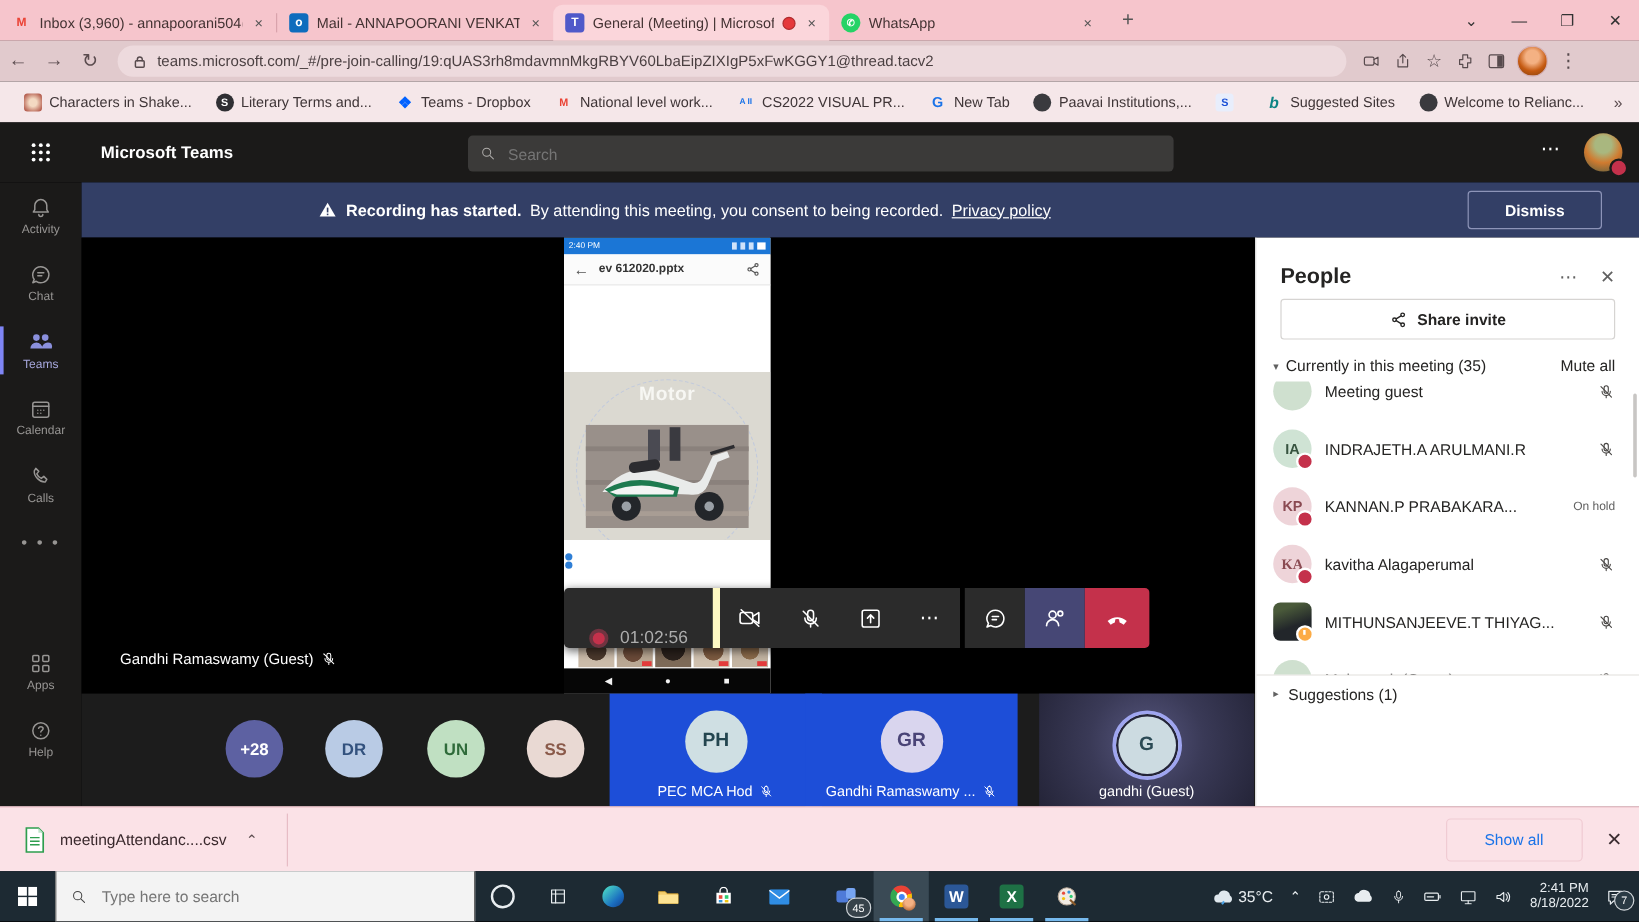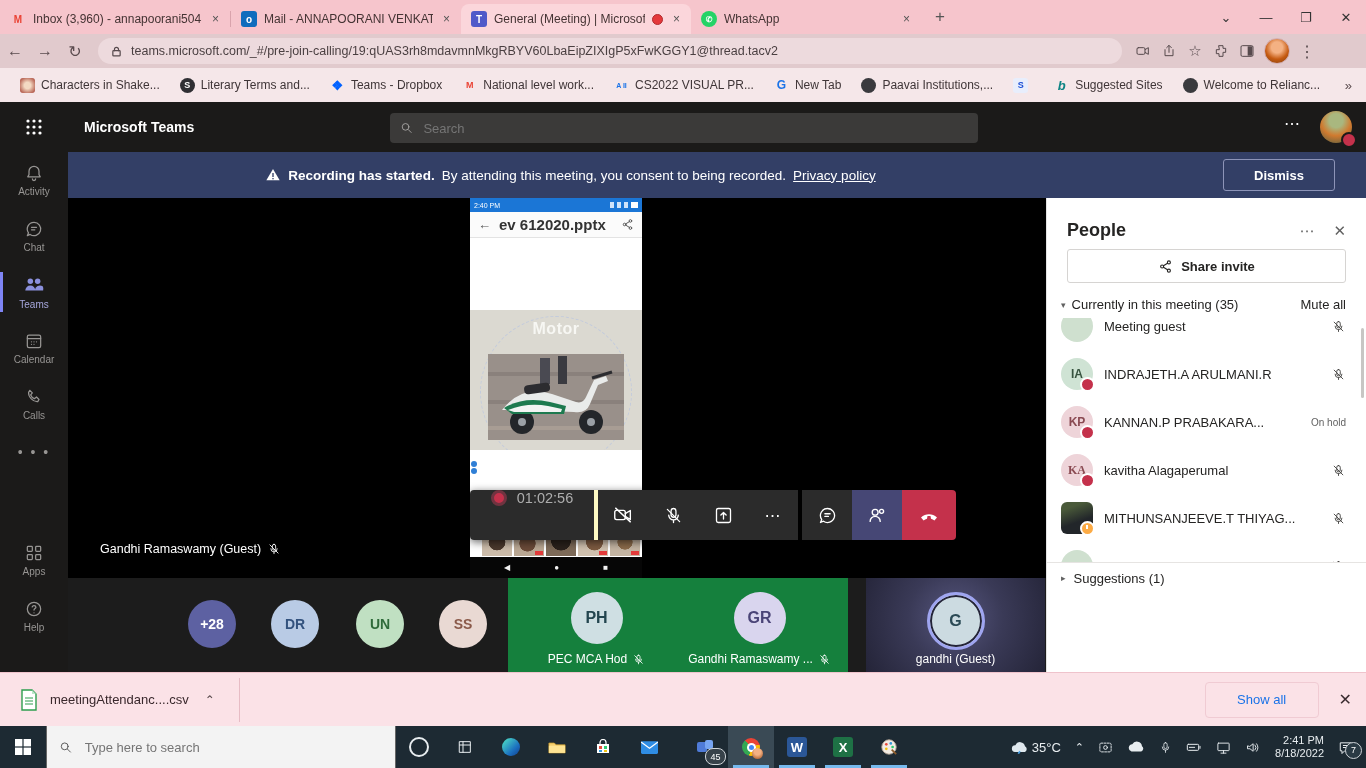--- a/index.html
+++ b/index.html
@@ -77,57 +77,57 @@
 
   
   #phone{position:absolute;left:402px;top:0;width:172px;height:380px;background:#fff;}
   #p-status{height:14px;background:#1b76d6;display:flex;align-items:center;padding:0 4px;gap:3px;}
   #p-status .t{color:#fff;font-size:7px;}
   .sbit{width:4px;height:6px;background:#cfe3fa;}
   #p-status .sp{flex:1;}
   #p-appbar{height:26px;background:#fbfbfb;border-bottom:1px solid #e3e3e3;display:flex;align-items:center;
       padding:0 8px;gap:8px;box-sizing:border-box;}
   #p-appbar .bk{color:#555;font-size:13px;}
-  #p-title{flex:1;font-size:15px;font-weight:bold;color:#333;white-space:nowrap;overflow:hidden;}
+  #p-title{flex:1;font-size:10px;font-weight:bold;color:#333;white-space:nowrap;overflow:hidden;}
   #p-content{position:relative;height:289px;background:#fff;overflow:hidden;}
   #slide{position:absolute;left:0;top:72px;width:172px;height:140px;background:#dbd9d1;overflow:hidden;}
   #slide-ellipse{position:absolute;left:10px;top:6px;width:150px;height:150px;border:1px dashed #c3cbdc;
       border-radius:50%;}
   #slide-title{position:absolute;top:10px;width:100%;text-align:center;color:#f7f7f3;font-size:16px;
       font-weight:bold;letter-spacing:.5px;}
   #thumbs{height:30px;display:flex;gap:2px;padding-left:12px;background:#fff;align-items:center;}
   .thumb{width:30px;height:28px;flex:none;position:relative;}
   .thumb i{position:absolute;right:1px;bottom:1px;width:8px;height:4px;background:#e23b3b;}
   #thumb-marks{position:absolute;left:1px;bottom:53px;display:flex;flex-direction:column;gap:1px;}
   #thumb-marks span{width:6px;height:6px;border-radius:50%;background:#2f7fd6;}
   #p-nav{height:21px;background:#060606;display:flex;align-items:center;justify-content:space-between;
       padding:0 34px;color:#f2f2f2;}
   #p-nav .g{font-size:8px;}
 
   
   #controls{position:absolute;left:402px;top:292px;height:50px;display:flex;border-radius:4px;overflow:hidden;
       box-shadow:0 2px 8px rgba(0,0,0,.6);}
-  #ctl-timer{width:124px;background:#2b2b2b;display:flex;align-items:flex-start;justify-content:center;gap:10px;
-      border-right:4px solid #fef9c3;}
+  #ctl-timer{width:124px;background:#2b2b2b;display:flex;align-items:flex-end;justify-content:center;gap:10px;
+      border-right:6px solid #fef9c3;}
   #rec-ind{width:16px;height:16px;border-radius:50%;background:#c4314b;border:3px solid #713340;box-sizing:border-box;}
   #timer-txt{color:#adadad;font-size:14.5px;}
   .ctl{width:50px;background:#2b2b2b;display:flex;align-items:center;justify-content:center;color:#fff;}
   .ctl-gap{width:4px;background:transparent;}
   #ctl-people{background:#464775;}
   #ctl-hangup{width:54px;background:#c4314b;}
   #ctl-more{color:#fff;font-size:16px;letter-spacing:1px;}
 
   #stage-label{position:absolute;left:32px;top:344px;display:flex;align-items:center;gap:6px;color:#fff;
       font-size:12.5px;}
 
   
   #strip{left:68px;top:578px;width:978px;height:94px;background:#1c1c1c;}
   .pill-av{position:absolute;top:22px;width:48px;height:48px;border-radius:50%;display:flex;align-items:center;
       justify-content:center;font-size:14px;font-weight:bold;}
-  .tile{position:absolute;top:0;height:94px;background:#15803d;}
+  .tile{position:absolute;top:0;height:94px;background:#1d4ed8;}
   .tile-av{position:absolute;left:50%;transform:translateX(-50%);top:14px;width:52px;height:52px;
       border-radius:50%;display:flex;align-items:center;justify-content:center;font-size:16px;font-weight:bold;}
   .tile-lbl{position:absolute;left:0;right:0;bottom:6px;display:flex;align-items:center;justify-content:center;
       gap:5px;color:#fff;font-size:12px;}
   #tile-g{background:radial-gradient(circle at 50% 42%,#56567e 0%,#3a3a57 45%,#242438 100%);}
   #tile-g .tile-av{border:3px solid #9fa5f0;box-shadow:0 0 0 2px #242438 inset;}
 
   
   #people{left:1046px;top:198px;width:320px;height:474px;background:#fff;border-left:1px solid #e3e3e3;
       box-sizing:border-box;}

